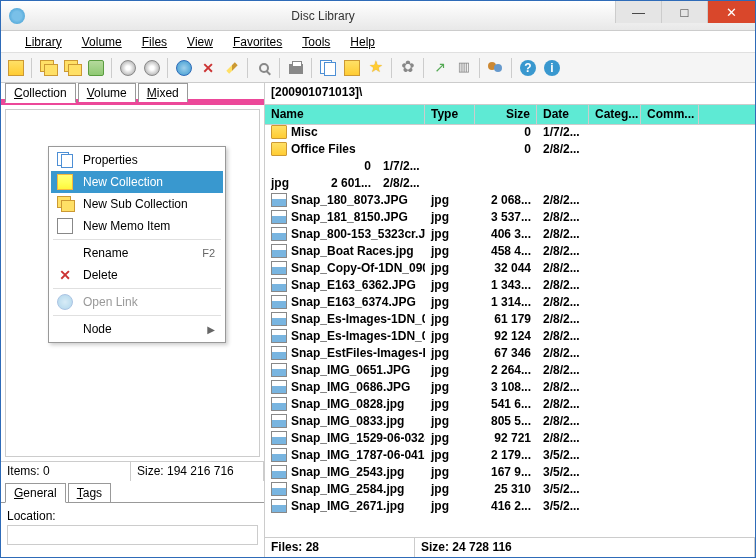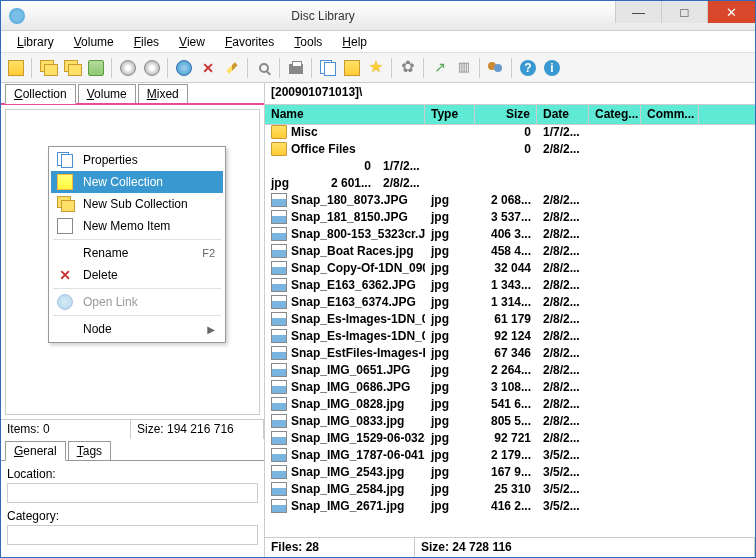--- a/index.html
+++ b/index.html
@@ -4,21 +4,21 @@
 <style>
 * { margin: 0; padding: 0; box-sizing: border-box; font-family: 'Segoe UI', Tahoma, sans-serif; font-size: 12px; }
 body { background: #fff; width: 756px; height: 558px; overflow: hidden; }
 .window { width: 756px; height: 558px; display: flex; flex-direction: column; border: 1px solid #2e6bb8; }
 .titlebar { height: 30px; background: linear-gradient(#fff, #e8e8e8); display: flex; align-items: center; padding-left: 8px; border-bottom: 1px solid #ccc; }
 .title-icon { width: 16px; height: 16px; background: radial-gradient(circle, #79c0e8 40%, #3998cf 100%); border-radius: 50%; margin-right: 6px; }
 .title-text { flex: 1; text-align: center; color: #333; font-size: 12px; }
 .win-controls { display: flex; height: 100%; }
 .win-btn { width: 46px; height: 22px; display: flex; align-items: center; justify-content: center; font-size: 13px; color: #333; background: #e5e5e5; border-left: 1px solid #ccc; cursor: pointer; }
 .win-btn.close { background: #d9472b; color: #fff; width: 48px; }
-.menubar { height: 22px; background: #fff; display: flex; align-items: center; padding: 0 10px; gap: 8px; border-bottom: 1px solid #e0e0e0; }
+.menubar { height: 22px; background: #fff; display: flex; align-items: center; padding: 0 18px; gap: 8px; border-bottom: 1px solid #e0e0e0; text-decoration: underline; }
 .menu-item { padding: 2px 6px; cursor: pointer; color: #000; }
 .menu-item u { text-decoration: underline; }
 .toolbar { height: 30px; background: #f5f5f5; display: flex; align-items: center; padding: 0 4px; gap: 2px; border-bottom: 1px solid #ccc; }
 .tb-btn { width: 22px; height: 22px; display: flex; align-items: center; justify-content: center; cursor: pointer; border: 1px solid transparent; }
 .tb-sep { width: 2px; height: 20px; border-left: 1px solid #ccc; margin: 0 2px; }
 .ico { width: 16px; height: 16px; display: inline-block; }
 .ico-folder-open { background: linear-gradient(#ffe066, #ffcc33); border: 1px solid #cc9933; }
 .ico-folder-pair { position: relative; }
 .ico-folder-pair::before { content: ''; position: absolute; width: 12px; height: 10px; background: #ffe066; border: 1px solid #cc9933; left: 0; top: 0; }
 .ico-folder-pair::after { content: ''; position: absolute; width: 12px; height: 10px; background: #ffe066; border: 1px solid #cc9933; left: 4px; top: 4px; }
@@ -38,21 +38,21 @@
 .ico-gear { color: #888; font-size: 16px; line-height: 14px; text-align: center; }
 .ico-arrow-out { color: #55aa55; font-size: 14px; line-height: 14px; text-align: center; }
 .ico-view { color: #888; font-size: 13px; line-height: 14px; text-align: center; }
 .ico-lang { position: relative; }
 .ico-lang::before, .ico-lang::after { content: ''; position: absolute; width: 8px; height: 8px; border-radius: 50%; }
 .ico-lang::before { background: #cc8833; left: 0; top: 2px; }
 .ico-lang::after { background: #6699cc; left: 6px; top: 4px; }
 .ico-help { border-radius: 50%; background: #3998cf; color: #fff; text-align: center; font-weight: bold; line-height: 16px; font-size: 12px; }
 .main-area { flex: 1; display: flex; overflow: hidden; }
 .left-panel { width: 264px; display: flex; flex-direction: column; border-right: 1px solid #ccc; }
-.tabs { height: 22px; display: flex; align-items: flex-end; padding: 0 4px; border-bottom: 2px solid #ec4899; }
+.tabs { height: 22px; display: flex; align-items: flex-start; padding: 0 4px; border-bottom: 6px solid #ec4899; }
 .tab { padding: 2px 8px; border: 1px solid #999; border-bottom: none; margin-right: 2px; background: #fff; cursor: pointer; position: relative; }
 .tab.active { border-bottom: 1px solid #fff; margin-bottom: -1px; }
 .tree-area { flex: 1; background: #fff; margin: 4px; border: 1px solid #ccc; position: relative; }
 .status-row { height: 20px; display: flex; border-top: 1px solid #ccc; }
 .status-cell { padding: 2px 6px; border-right: 1px solid #ccc; }
 .status-cell:first-child { width: 130px; }
 .status-cell:last-child { flex: 1; }
 .bottom-tabs { height: 22px; display: flex; align-items: flex-end; padding: 4px 4px 0; border-bottom: 1px solid #999; }
 .detail-panel { padding: 6px; }
 .detail-row { margin-bottom: 6px; }
@@ -202,24 +202,20 @@
       </div>
       <div class="bottom-tabs" id="bottom-tabs">
           <div class="tab active"><u>G</u>eneral</div>
           <div class="tab"><u>T</u>ags</div>
         </div>
       <div class="detail-panel">
         <div class="detail-row">
           <span class="detail-label">Location:</span>
           <input class="detail-input" value="" style="">
         </div>
-        <div class="detail-row">
-          <span class="detail-label">Category:</span>
-          <input class="detail-input" value="" style="">
-        </div>
       </div>
     </div>
 
     <div class="right-panel">
       <div class="path-bar">[200901071013]\</div>
       <div class="file-list">
         <div class="file-header" id="file-header">
             <div class="fh-col fh-name">Name</div>
             <div class="fh-col fh-type">Type</div>
             <div class="fh-col fh-size">Size</div>

